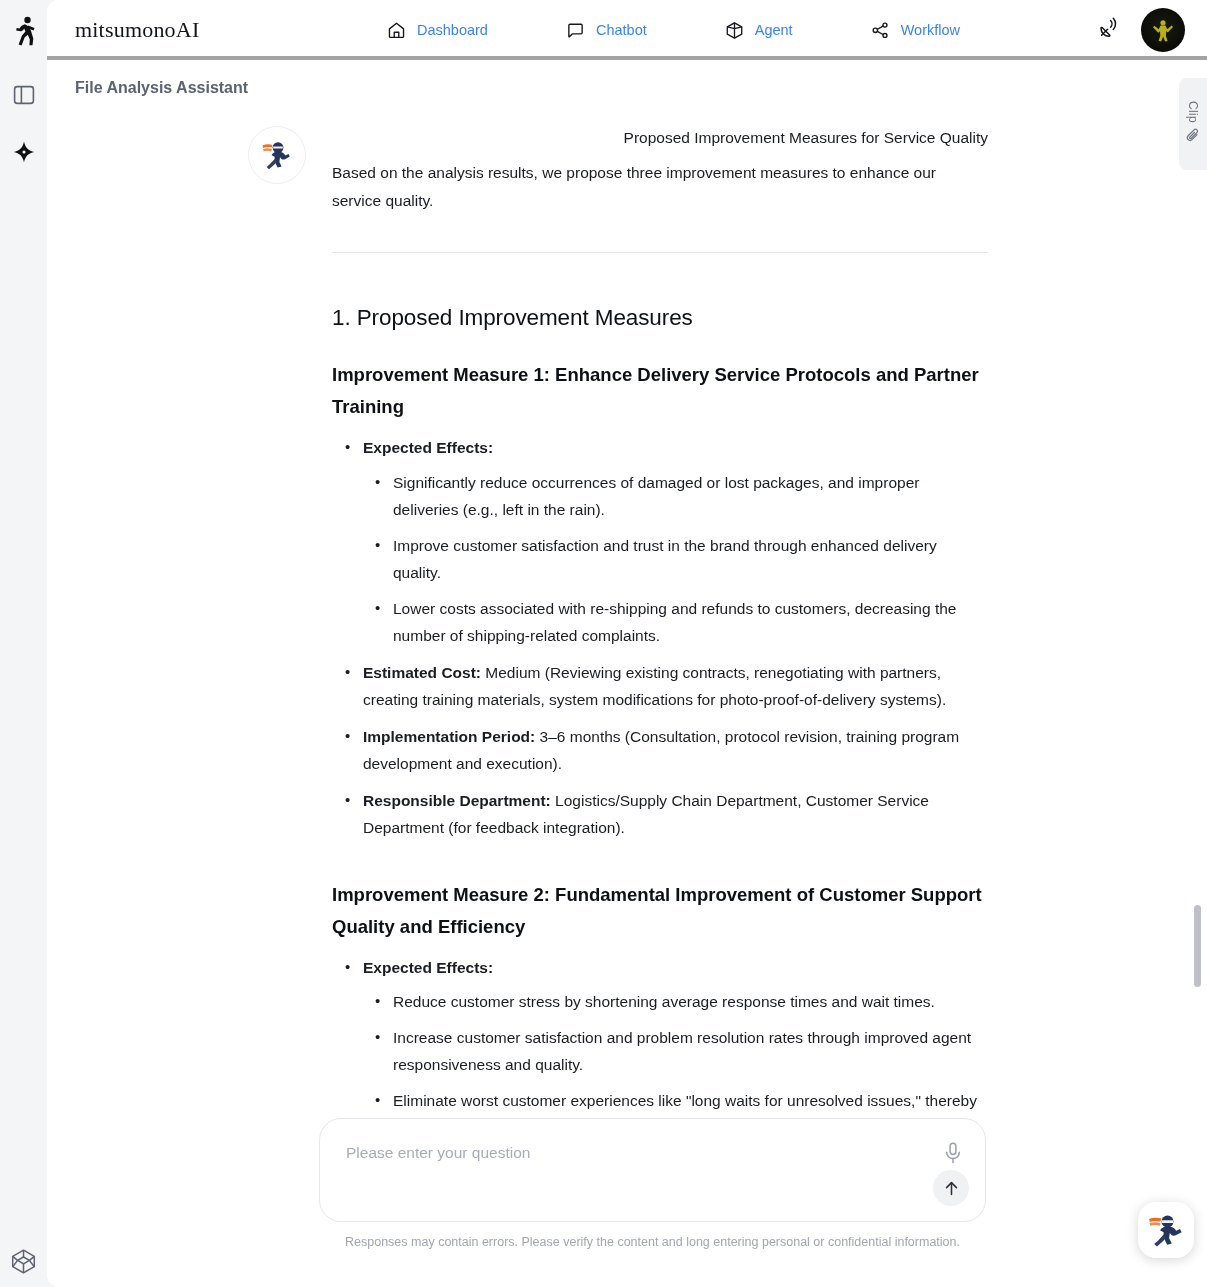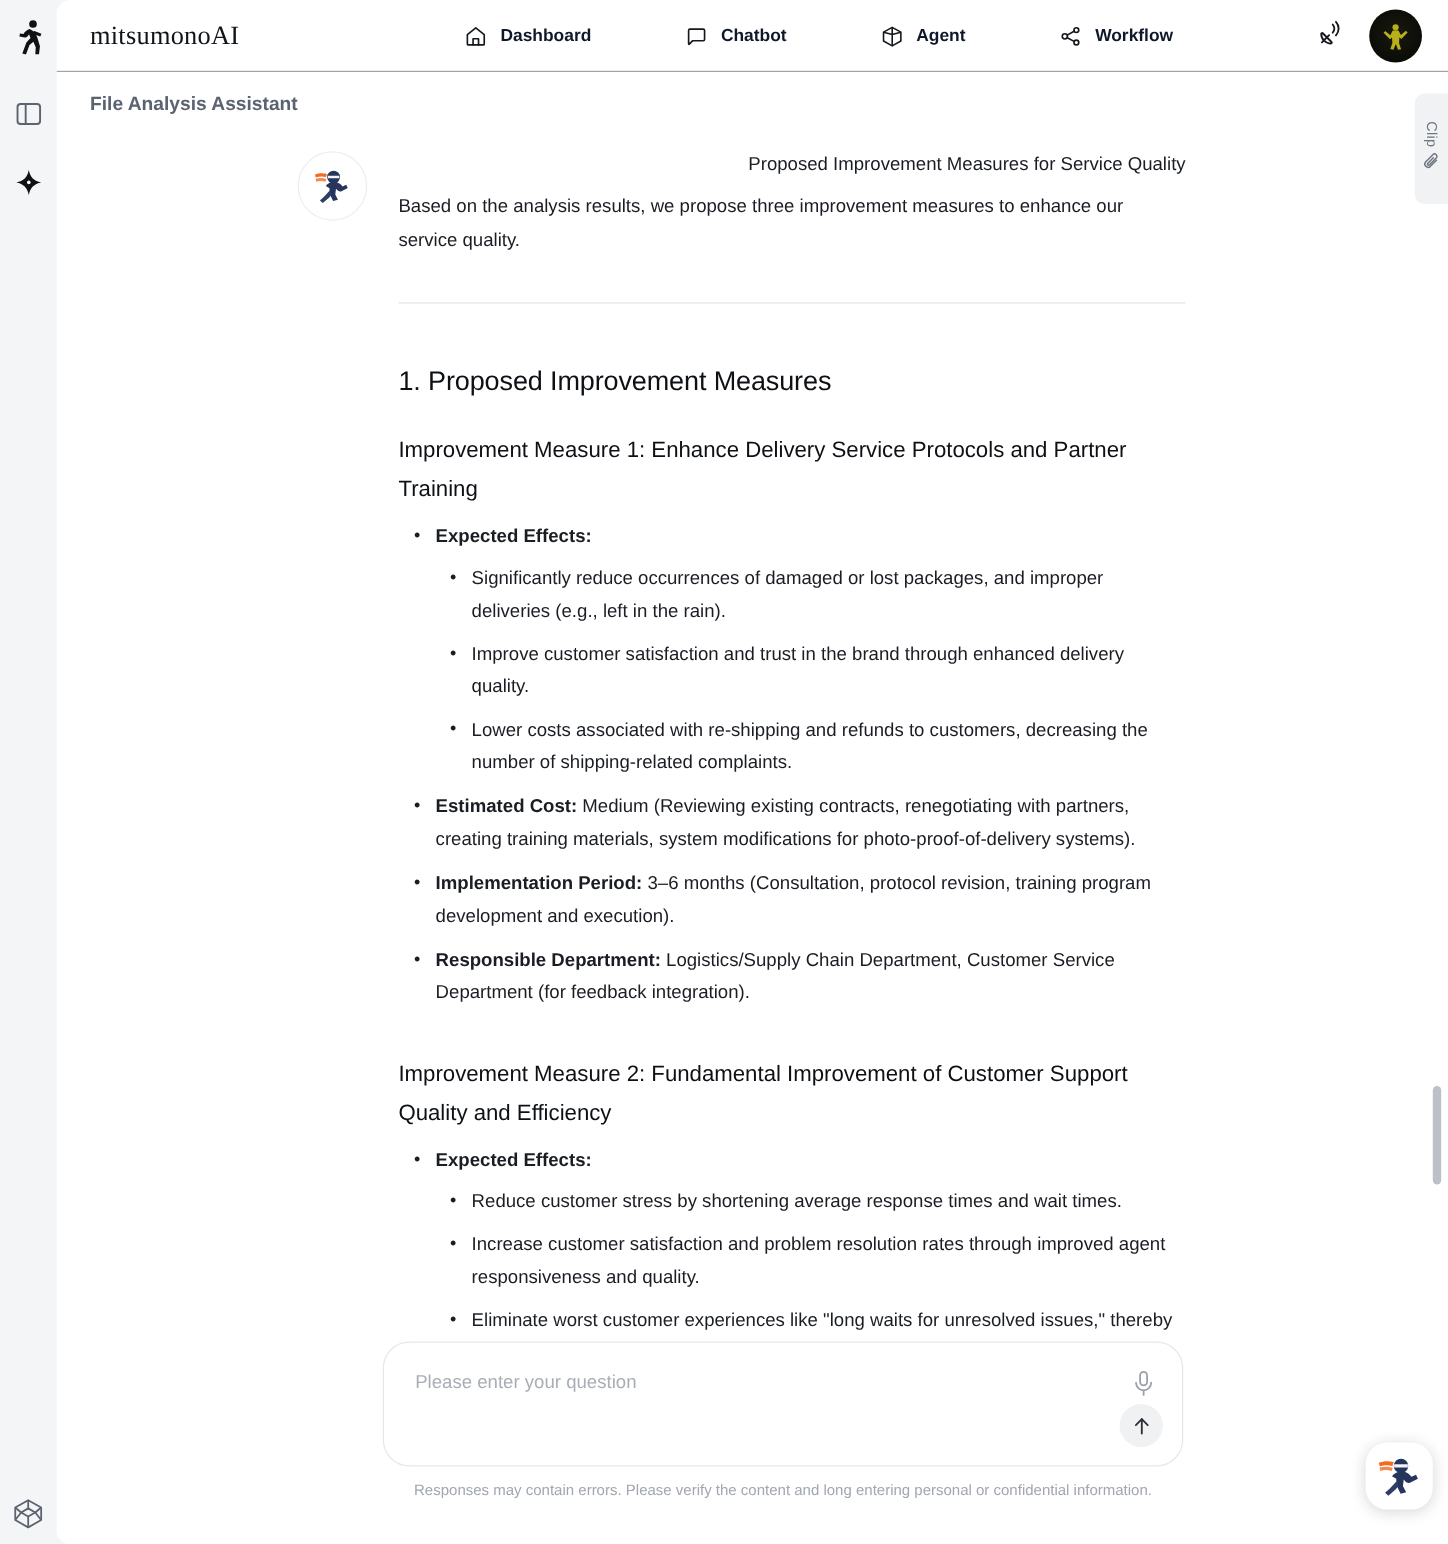--- a/index.html
+++ b/index.html
@@ -36,36 +36,36 @@
     background: #ffffff;
     border-top-left-radius: 12px;
     border-bottom-left-radius: 12px;
     overflow: hidden;
   }
 
   
   #header {
     position: absolute; left: 0; top: 0;
     width: 1160px; height: 60px;
-    border-bottom: 1px solid #a3a3a3;
+    border-bottom: 4px solid #a3a3a3;
     background: #fff;
   }
   #brand {
     position: absolute; left: 28px; top: 17px;
     font-family: "Liberation Serif", serif;
     font-size: 22px; font-weight: 400; color: #111418;
     letter-spacing: .2px; white-space: nowrap;
   }
   #nav {
     position: absolute; left: 340px; top: 0;
     height: 60px; display: flex; align-items: center; gap: 78px;
   }
   .nav-item {
     display: flex; align-items: center; gap: 11px;
-    font-size: 14.5px; color: #0f172a; cursor: pointer; white-space: nowrap; font-weight: bold;
+    font-size: 14.5px; color: #3b82f6; cursor: pointer; white-space: nowrap;
   }
   .nav-item svg { display: block; }
   #header-right {
     position: absolute; right: 22px; top: 0; height: 60px;
     display: flex; align-items: center; gap: 18px;
   }
   #avatar {
     width: 44px; height: 44px; border-radius: 50%;
     background: radial-gradient(circle at 50% 45%, #171a10 0%, #0b0c07 70%, #000 100%);
     display: flex; align-items: center; justify-content: center;
@@ -125,21 +125,21 @@
   #msg-divider {
     height: 1px; background: #e3e5e8;
     margin: 37px 0 0 0; width: 656px;
   }
 
   h2.doc-h2 {
     font-size: 22.5px; font-weight: 400; line-height: 30px;
     color: #0d1014; margin: 50px 0 0 0; letter-spacing: -.1px;
   }
   h3.doc-h3 {
-    font-size: 18.5px; font-weight: 400; line-height: 32px;
+    font-size: 18.5px; font-weight: 700; line-height: 32px;
     color: #0d1014; margin: 26px 0 0 0;
   }
   #h3-m2 { margin-top: 37px; }
 
   ul.lvl1 { margin: 11px 0 0 0; padding: 0 0 0 31px; list-style: none; }
   ul.lvl1 > li {
     position: relative; font-size: 15.5px; line-height: 27.5px;
     color: #1a1d23; margin-bottom: 9px;
   }
   ul.lvl1 > li::before {

